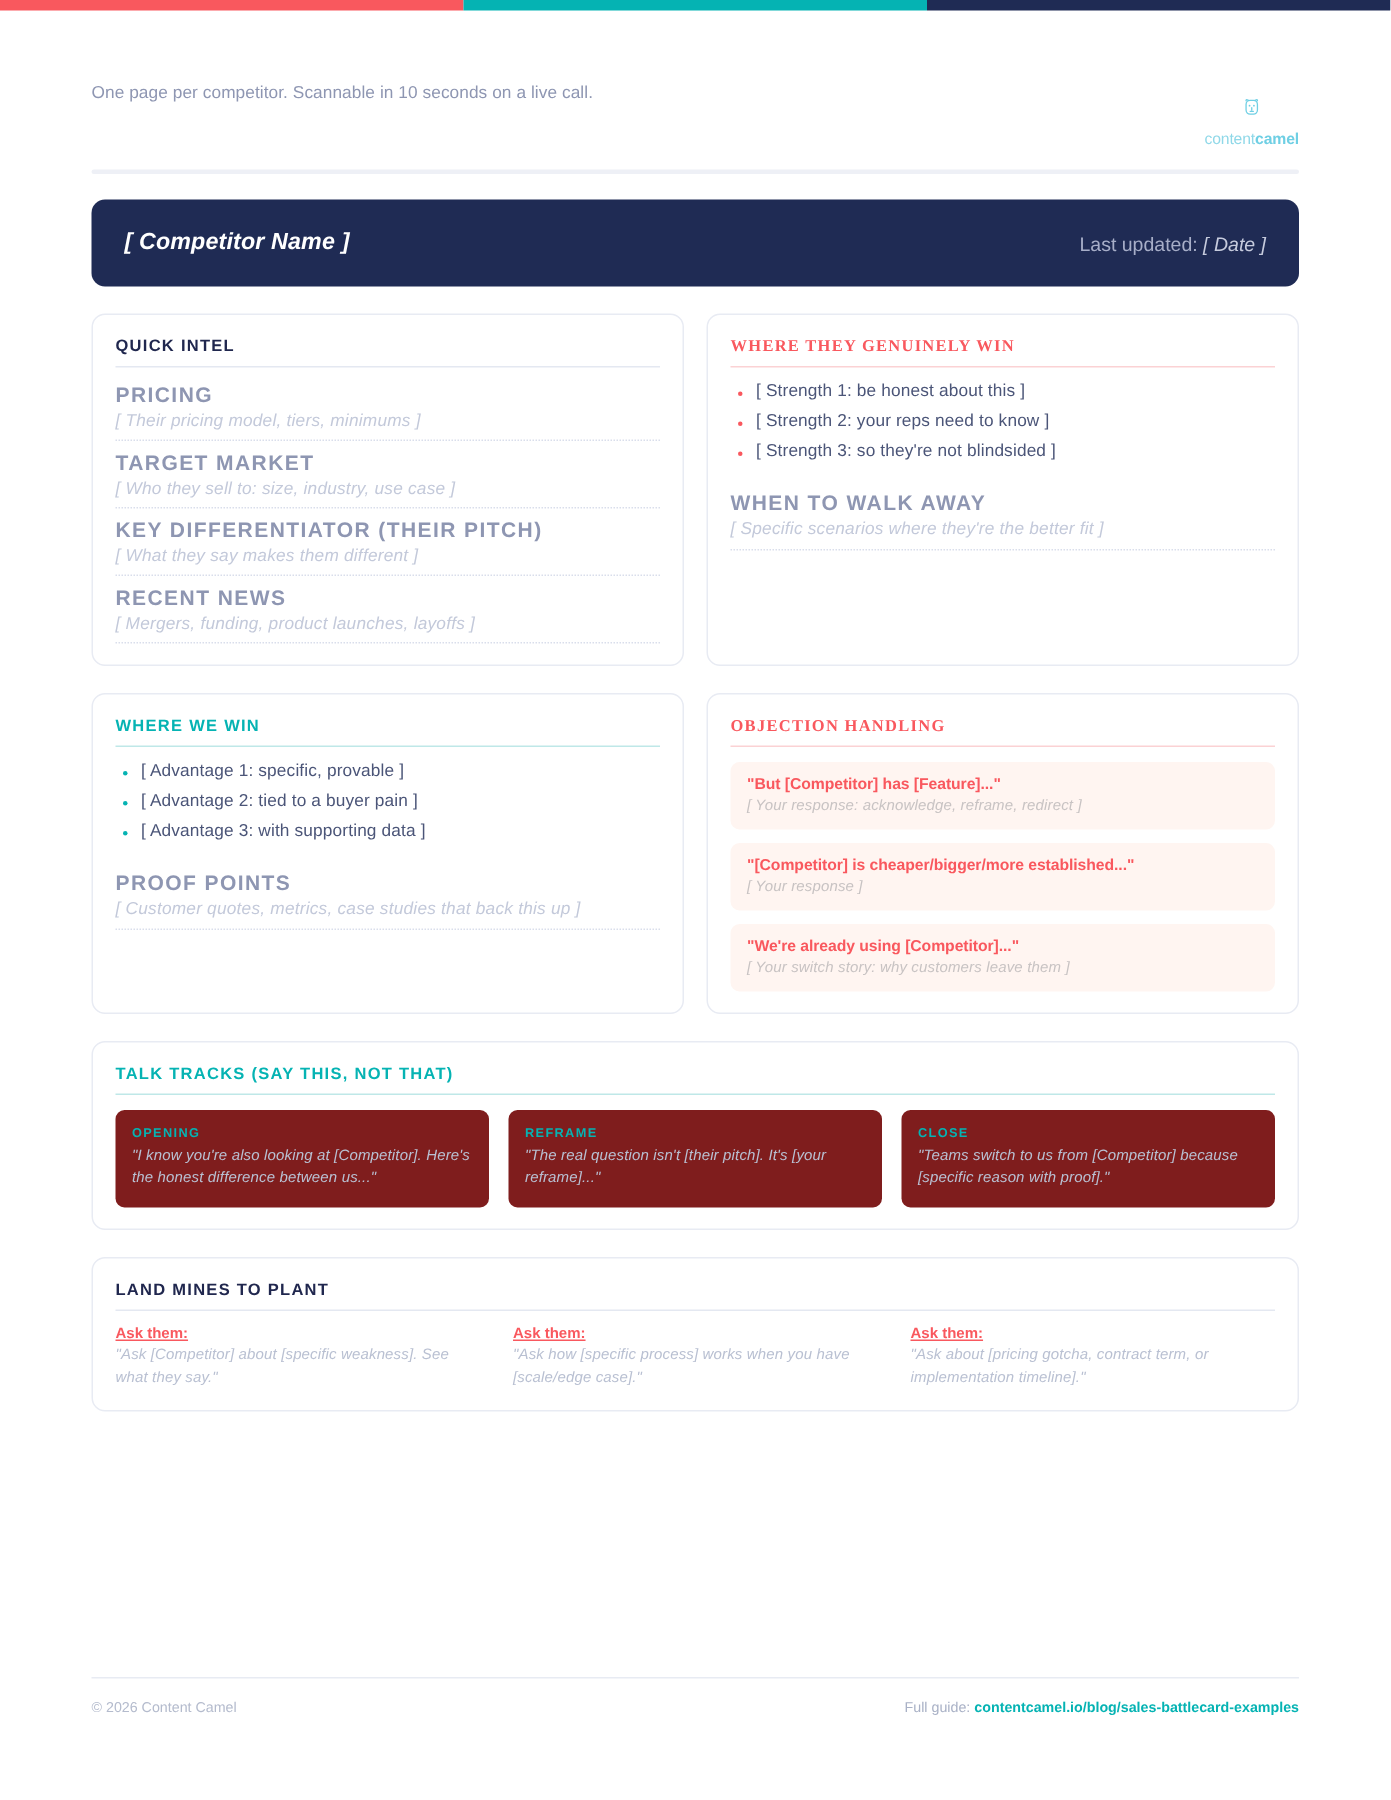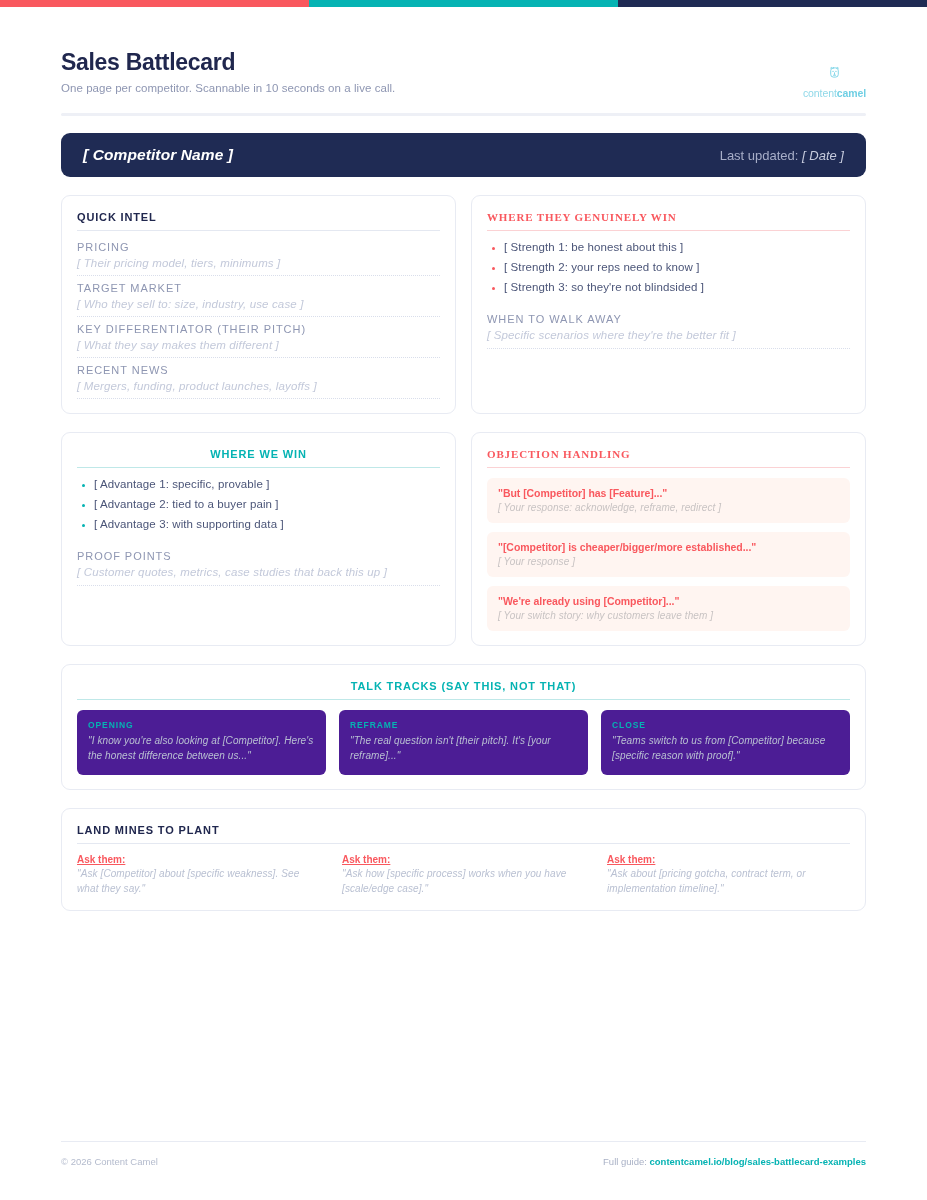--- a/index.html
+++ b/index.html
@@ -60,21 +60,21 @@
     height: 3px;
     background: #eef0f6;
     border-radius: 2px;
     margin-bottom: 17px;
   }
 
   
   .banner {
     background: #1f2b54;
     border-radius: 9px;
-    height: 44px;
+    height: 58px;
     display: flex;
     align-items: center;
     justify-content: space-between;
     padding: 0 22px;
   }
   .banner-name {
     color: #ffffff;
     font-size: 15.5px;
     font-weight: 700;
     font-style: italic;
@@ -103,32 +103,32 @@
   .card-wide { width: 100%; }
 
   .card-title {
     font-size: 11px;
     font-weight: 700;
     letter-spacing: 0.85px;
     color: #20274e;
     padding-bottom: 7px;
   }
   .card-title.coral { color: #f9585e; font-family: Liberation Serif, serif; }
-  .card-title.teal  { color: #05b3b3; text-align: center; }
+  .card-title.teal  { color: #05b3b3; }
 
   .rule { height: 1px; background: #e4e8f1; margin-bottom: 10px; }
   .rule.coral { background: #fbd2d4; }
   .rule.teal  { background: #bfe8e8; }
 
   
   .field { padding-bottom: 6px; margin-bottom: 6px; border-bottom: 1px dotted #d9deeb; }
   .field:last-child { margin-bottom: 0; }
   .field-label {
-    font-size: 11px;
-    font-weight: 400;
+    font-size: 14px;
+    font-weight: 700;
     letter-spacing: 0.95px;
     color: #8e96b2;
     margin-bottom: 4px;
   }
   .field-value {
     font-size: 11.5px;
     font-style: italic;
     color: #c3c9da;
     letter-spacing: 0.15px;
   }
@@ -178,21 +178,21 @@
     font-size: 10px;
     font-style: italic;
     color: #c8c3c3;
     letter-spacing: 0.1px;
   }
 
   
   .track-row { display: flex; gap: 13px; }
   .track {
     flex: 1 1 0;
-    background: #4c1d95;
+    background: #7f1d1d;
     border-radius: 6px;
     padding: 10px 11px 12px 11px;
   }
   .track-label {
     font-size: 8.5px;
     font-weight: 700;
     letter-spacing: 0.9px;
     color: #05b3b3;
     margin-bottom: 4px;
   }
@@ -219,21 +219,21 @@
     font-style: italic;
     color: #b9c0d2;
     line-height: 1.45;
     letter-spacing: 0.1px;
   }
 
   
   .footer-wrap {
     position: absolute;
     left: 0; right: 0;
-    top: 1141px;
+    top: 1118px;
     padding: 0 61px;
   }
   .footer-rule { height: 1px; background: #e8ebf3; }
   .footer {
     display: flex;
     justify-content: space-between;
     align-items: center;
     padding-top: 14px;
     font-size: 9.5px;
     color: #b4bbcd;
@@ -247,21 +247,20 @@
 <div class="topbar">
   <div class="seg seg-coral"></div>
   <div class="seg seg-teal"></div>
   <div class="seg seg-navy"></div>
 </div>
 
 <div class="page">
 
   <div class="header">
     <div class="header-left">
-      <h1 class="page-title">Sales Battlecard</h1>
       <div class="page-subtitle">One page per competitor. Scannable in 10 seconds on a live call.</div>
     </div>
     <div class="brand">
       <span class="brand-mark">
         <svg width="13" height="13" viewBox="0 0 24 24" fill="none" stroke="#6fcfe4" stroke-width="1.6" stroke-linecap="round" stroke-linejoin="round">
           <path d="M5 4c0-1 .6-1.6 1.4-1.2L8 3.6M19 4c0-1-.6-1.6-1.4-1.2L16 3.6"></path>
           <rect x="5" y="3.5" width="14" height="17" rx="5"></rect>
           <circle cx="9.3" cy="10" r="1.1" fill="#6fcfe4" stroke="none"></circle>
           <circle cx="14.7" cy="10" r="1.1" fill="#6fcfe4" stroke="none"></circle>
           <path d="M12 12.5v3M10 17h4"></path>

